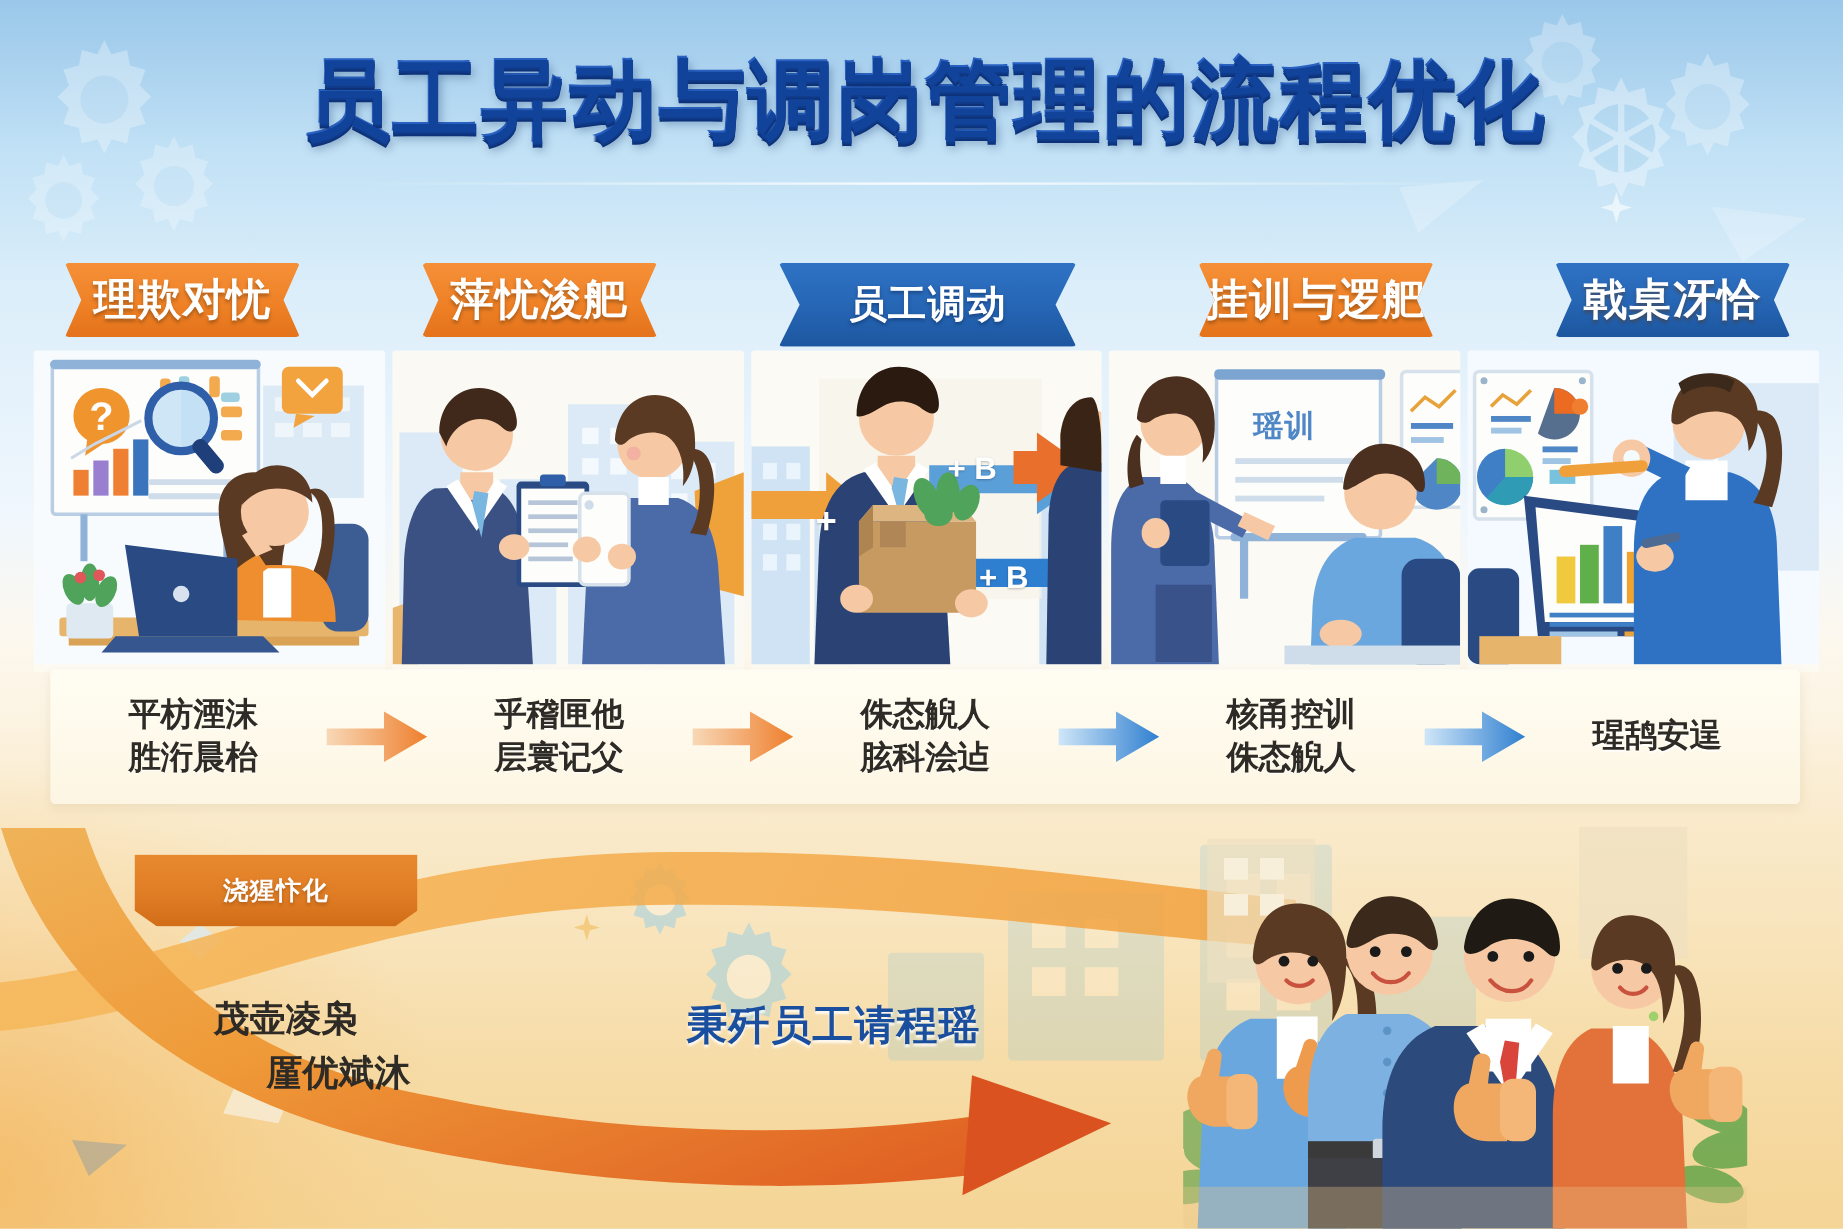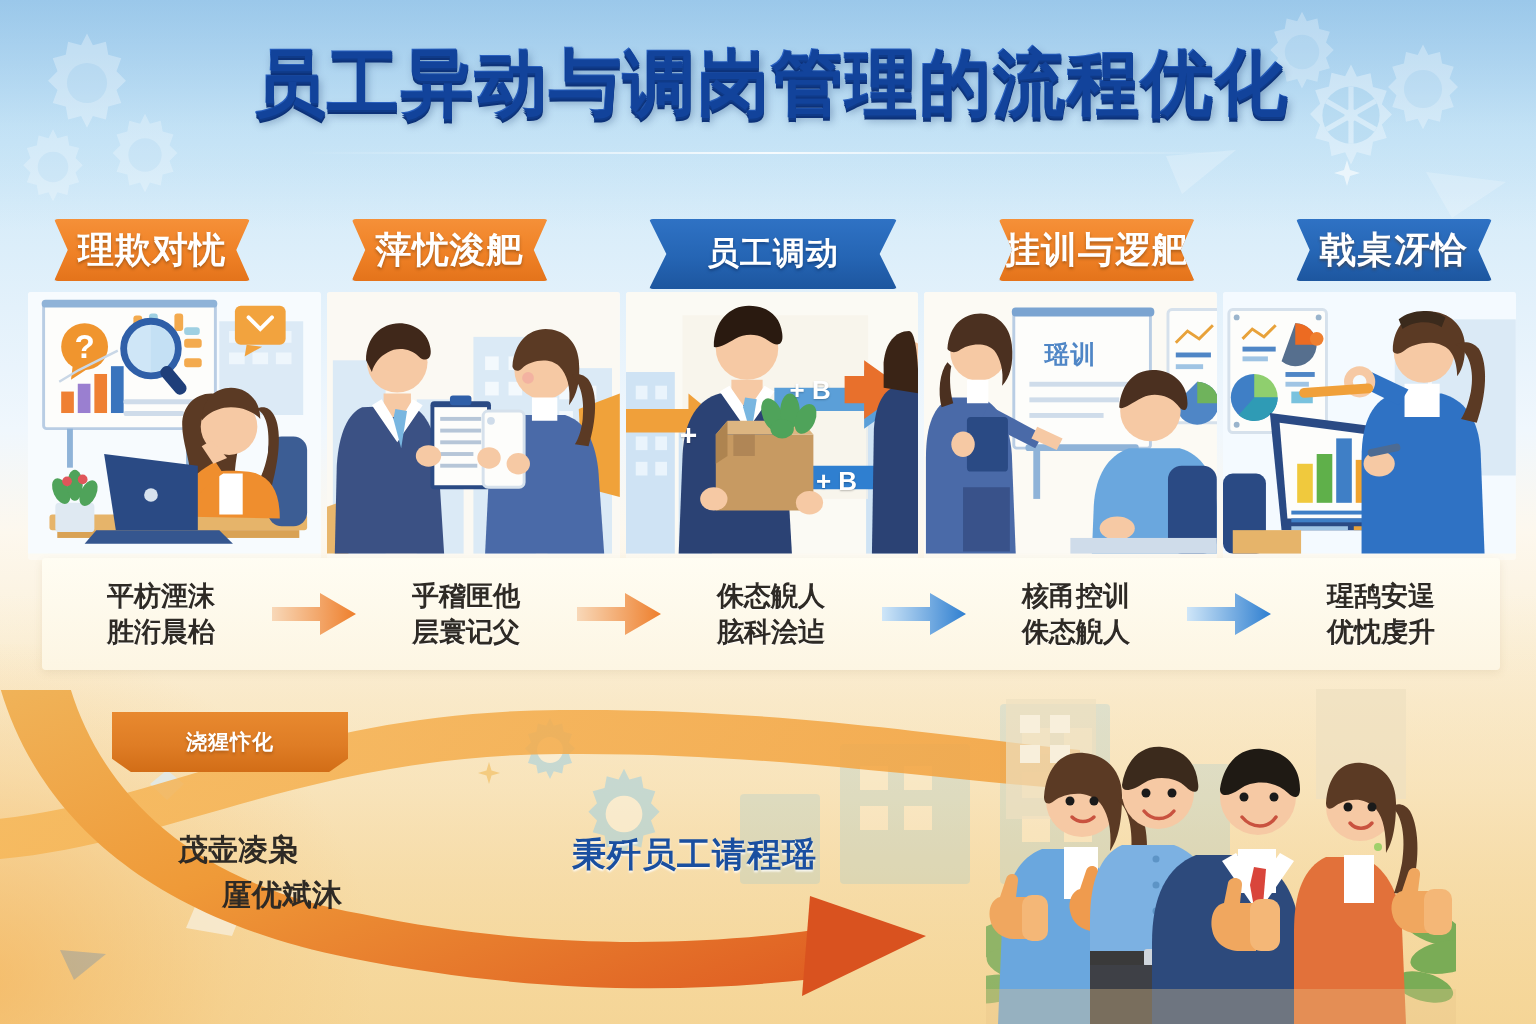--- a/index.html
+++ b/index.html
@@ -670,21 +670,20 @@
       <defs>
           <linearGradient id="gb2" x1="0" x2="1">
             <stop offset="0" stop-color="#cfe6f8"></stop>
             <stop offset="1" stop-color="#2f7fd0"></stop>
           </linearGradient>
         </defs>
       <path d="M0 16h48V2l36 21-36 21V30H0z" fill="url(#gb2)"></path>
     </svg>
     <div class="flowstep">
       <span>瑆鸹安逞</span>
-      <span class="l2">优忱虔升</span>
     </div>
   </div>
 
   <svg class="sweep2" viewBox="0 0 1140 220" preserveAspectRatio="none">
     <defs>
         <linearGradient id="sw2" x1="0" x2="1">
           <stop offset="0" stop-color="#f6b85a"></stop>
           <stop offset="1" stop-color="#f2a03c"></stop>
         </linearGradient>
       </defs>

